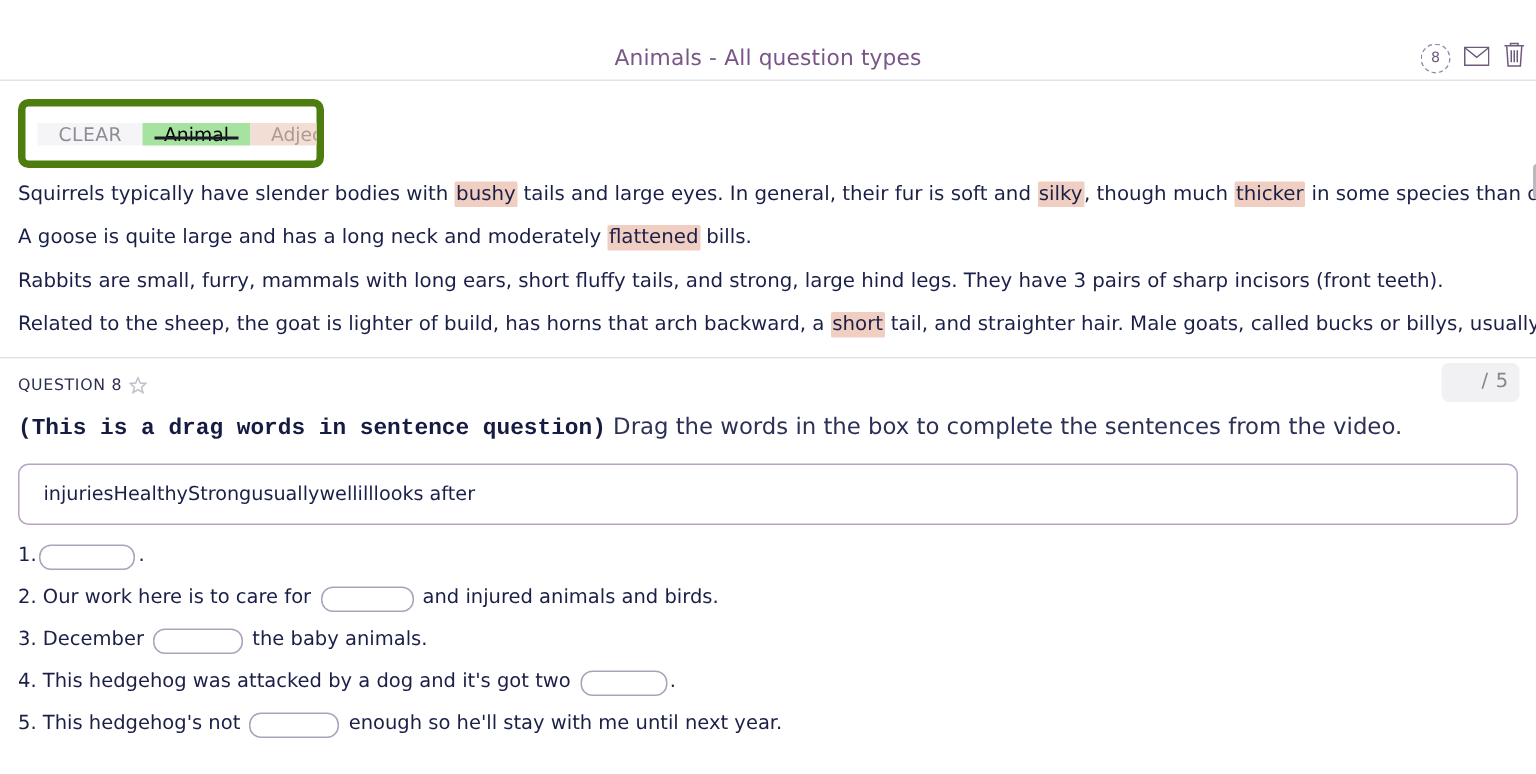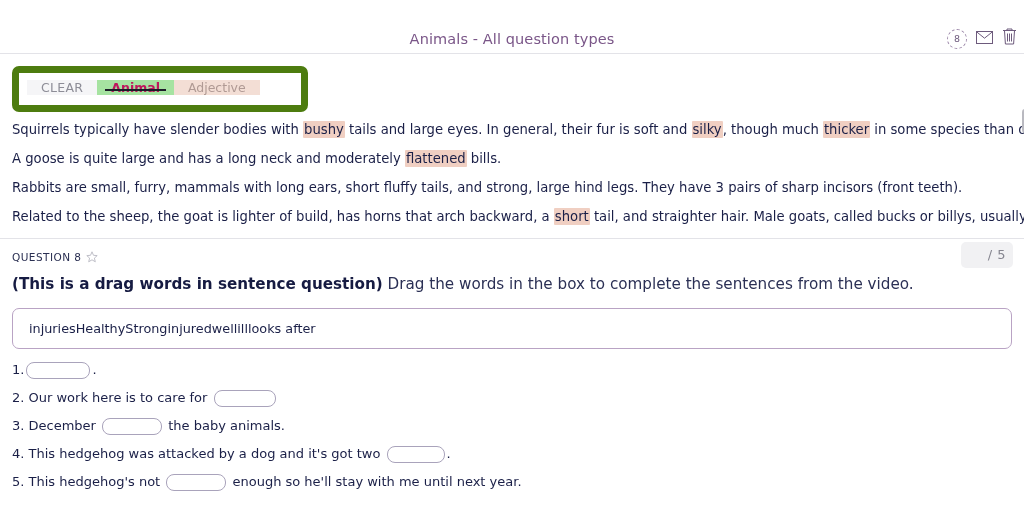--- a/index.html
+++ b/index.html
@@ -54,26 +54,26 @@
     justify-content: center;
     line-height: 1;
   }
   .hicon { display: block; }
 
   
   .tagbar-wrap {
     padding: 12px 0 0 12px;
   }
   .tagbar {
-    width: 296px;
+    width: 204px;
     height: 46px;
-    border: 7px solid #4d7c0f;
+    border: 5px solid #4d7c0f;
     border-radius: 7px;
     display: flex;
-    align-items: flex-start;
+    align-items: center;
     padding: 0;
     overflow: hidden;
     box-sizing: border-box;
     background: #fff;
   }
   .tagbar-inner {
     display: flex;
     align-items: stretch;
     margin: 7px 8px;
     width: 100%;
@@ -87,22 +87,21 @@
     position: relative;
     box-sizing: border-box;
   }
   .tag-clear {
     color: #8d8d97;
     background: #f5f5f7;
     letter-spacing: .3px;
   }
   .tag-animal {
     background: #a6e3a1;
-    color: #be185d;
-    font-weight: bold;
+    color: #000000;
   }
   .tag-animal .tag-underline {
     position: absolute;
     left: 8px;
     right: 8px;
     bottom: 4px;
     height: 2px;
     background: #1c1c28;
   }
   .tag-adjective {
@@ -183,20 +182,21 @@
   
   .qtext {
     padding: 7px 40px 0 12px;
     font-size: 15.2px;
     line-height: 1.33;
     color: #2b3055;
   }
   .qtext b {
     font-weight: bold;
     color: #161b42;
+    font-family: Liberation Mono, monospace;
   }
 
   
   .wordbank {
     margin: 14px 12px 0 12px;
     height: 41px;
     border: 1px solid #b9a3c4;
     border-radius: 7px;
     display: flex;
     align-items: center;
@@ -303,25 +303,25 @@
 </div>
 
 <div class="qtext">
   <b>(This is a drag words in sentence question)</b><span> Drag the words in the box to complete the sentences from the video.</span>
 </div>
 
 <div class="wordbank" id="wordbank">
     <span class="word">injuries</span>
     <span class="word">Healthy</span>
     <span class="word">Strong</span>
-    <span class="word">injured</span>
+    <span class="word">usually</span>
     <span class="word">well</span>
     <span class="word">ill</span>
     <span class="word">looks after</span>
   </div>
 
 <div class="sentences" id="sentences">
     <div class="sentence"><span>1.</span><span class="dropzone dz-1"></span><span>.</span></div>
-    <div class="sentence"><span>2.</span><span> Our work here is to care for </span><span class="dropzone dz-2"></span></div>
+    <div class="sentence"><span>2.</span><span> Our work here is to care for </span><span class="dropzone dz-2"></span><span> and injured animals and birds.</span></div>
     <div class="sentence"><span>3.</span><span> December </span><span class="dropzone dz-3"></span><span> the baby animals.</span></div>
     <div class="sentence"><span>4.</span><span> This hedgehog was attacked by a dog and it's got two </span><span class="dropzone dz-4"></span><span>.</span></div>
     <div class="sentence"><span>5.</span><span> This hedgehog's not </span><span class="dropzone dz-5"></span><span> enough so he'll stay with me until next year.</span></div>
   </div>
 
 </body></html>

